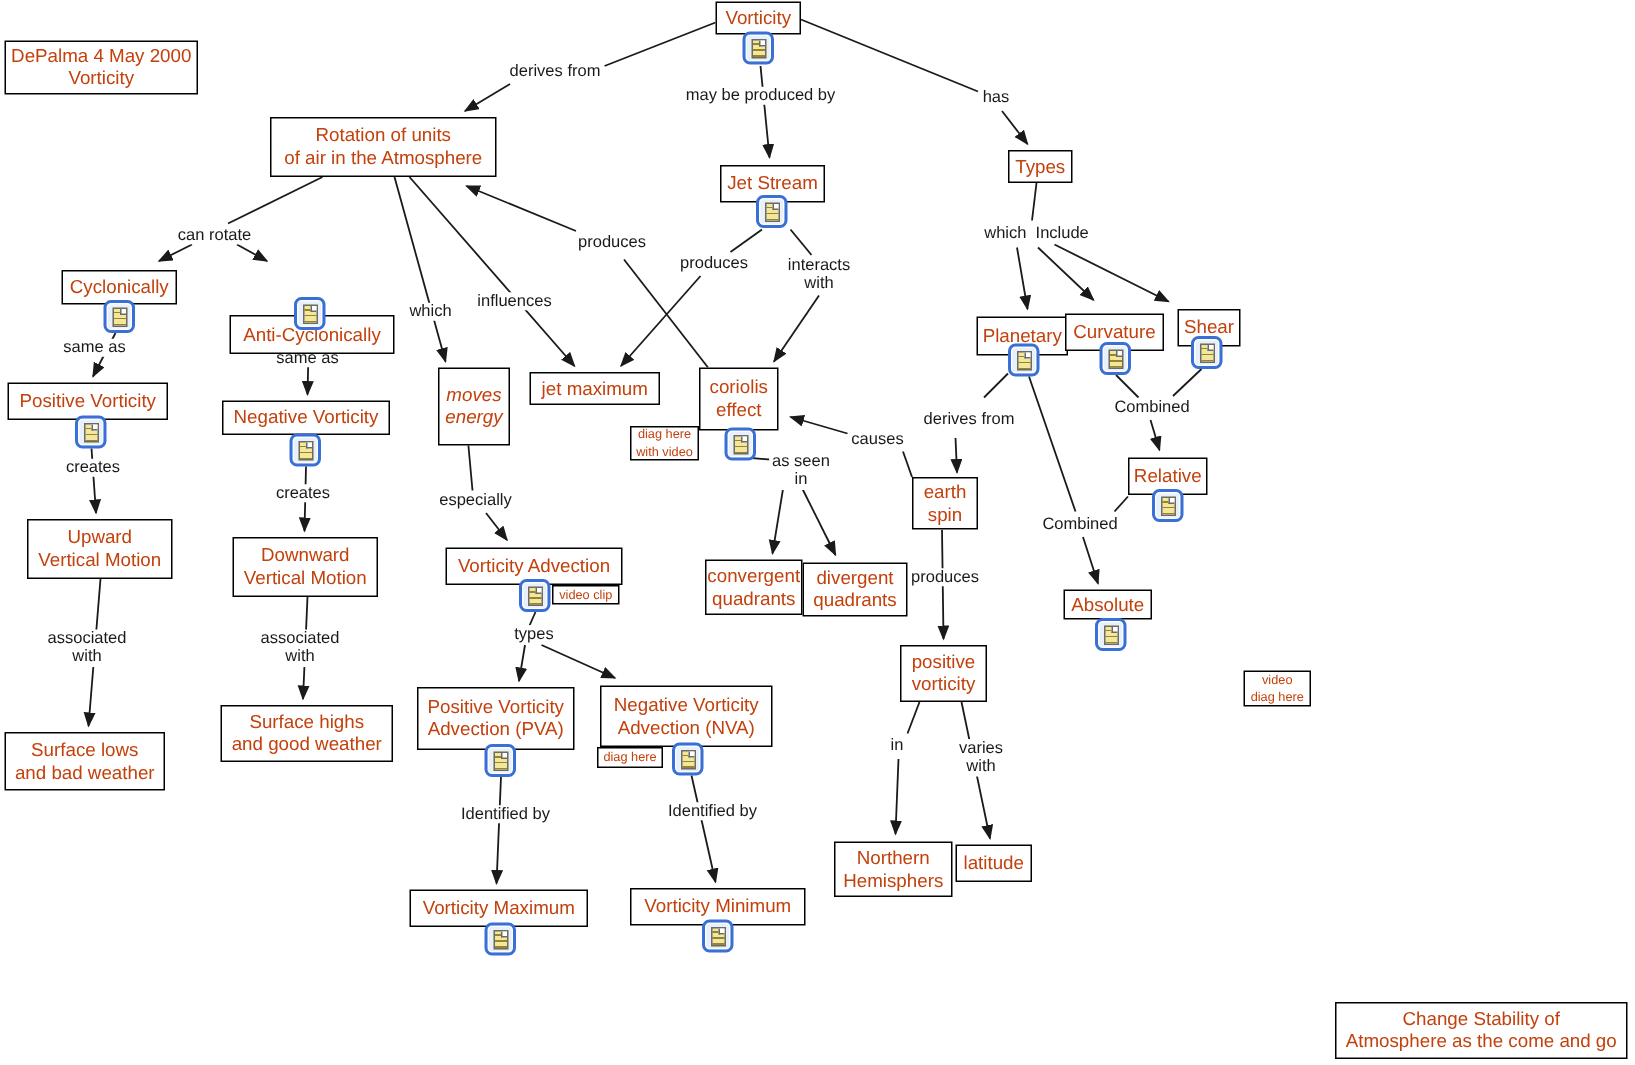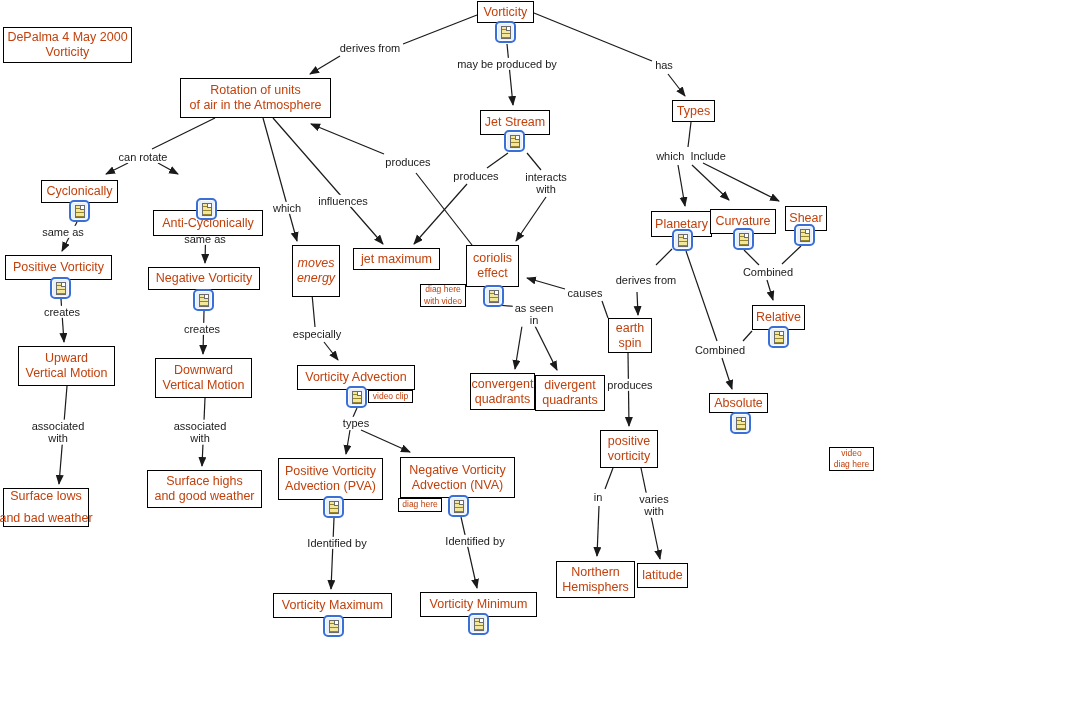--- a/index.html
+++ b/index.html
@@ -277,41 +277,45 @@
       <span>Positive Vorticity</span>
       <span>Advection (PVA)</span>
     </div>
     <div class="node" style="left: 400px; top: 457px; width: 115px; height: 41px;">
       <span>Negative Vorticity</span>
       <span>Advection (NVA)</span>
     </div>
     <div class="node node-small" style="left: 398px; top: 498px; width: 44px; height: 14px;">
       <span>diag here</span>
     </div>
-    <div class="node" style="left: 3px; top: 488px; width: 86px; height: 39px; justify-content: space-between;">
+    <div class="node" style="left: 3px; top: 488px; width: 107px; height: 39px;">
       <span>Surface lows</span>
       <span>and bad weather</span>
     </div>
     <div class="node" style="left: 147px; top: 470px; width: 115px; height: 38px;">
       <span>Surface highs</span>
       <span>and good weather</span>
     </div>
     <div class="node" style="left: 273px; top: 593px; width: 119px; height: 25px;">
       <span>Vorticity Maximum</span>
     </div>
     <div class="node" style="left: 420px; top: 592px; width: 117px; height: 25px;">
       <span>Vorticity Minimum</span>
     </div>
     <div class="node" style="left: 556px; top: 561px; width: 79px; height: 37px;">
       <span>Northern</span>
       <span>Hemisphers</span>
     </div>
     <div class="node" style="left: 637px; top: 563px; width: 51px; height: 25px;">
       <span>latitude</span>
     </div>
+    <div class="node" style="left: 890px; top: 668px; width: 195px; height: 38px;">
+      <span>Change Stability of</span>
+      <span>Atmosphere as the come and go</span>
+    </div>
     <div class="res-icon" style="left: 495px; top: 21px;">
       <span class="page"></span>
     </div>
     <div class="res-icon" style="left: 504px; top: 130px;">
       <span class="page"></span>
     </div>
     <div class="res-icon" style="left: 69px; top: 200px;">
       <span class="page"></span>
     </div>
     <div class="res-icon" style="left: 196px; top: 198px;">

